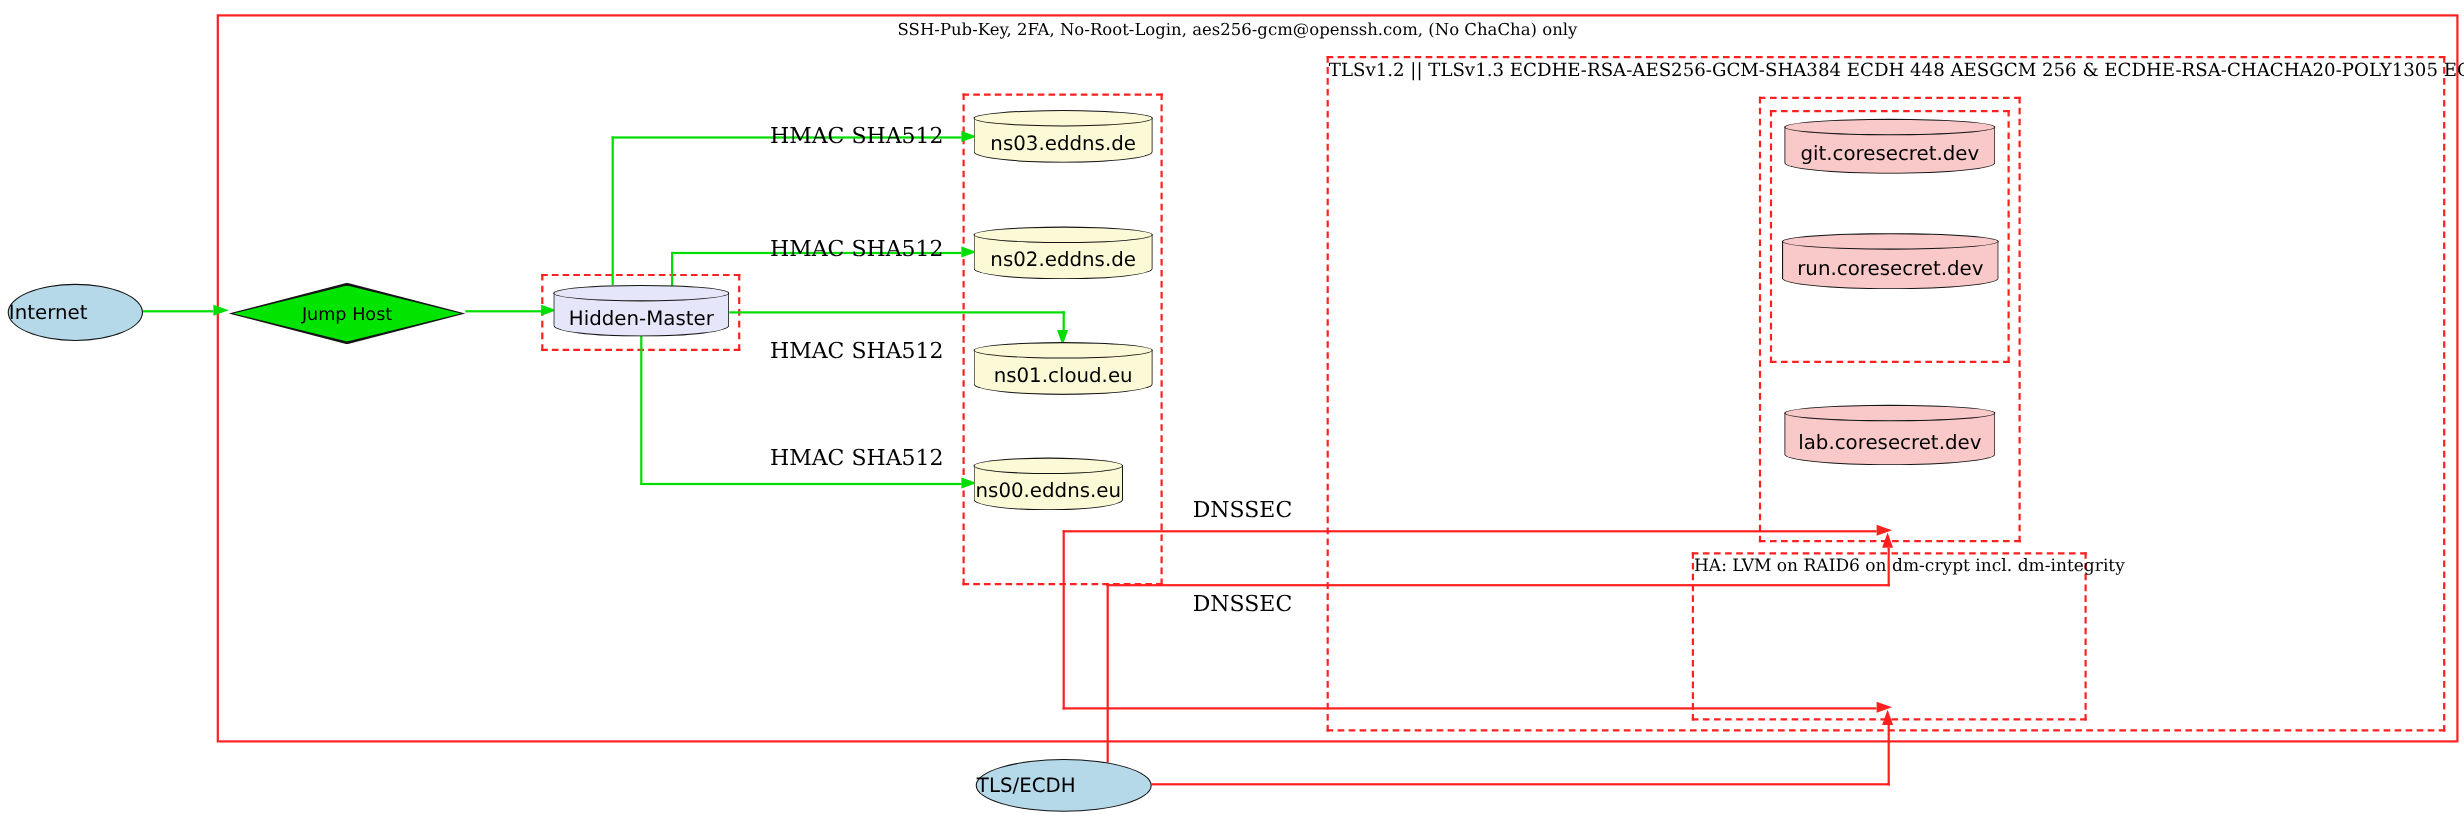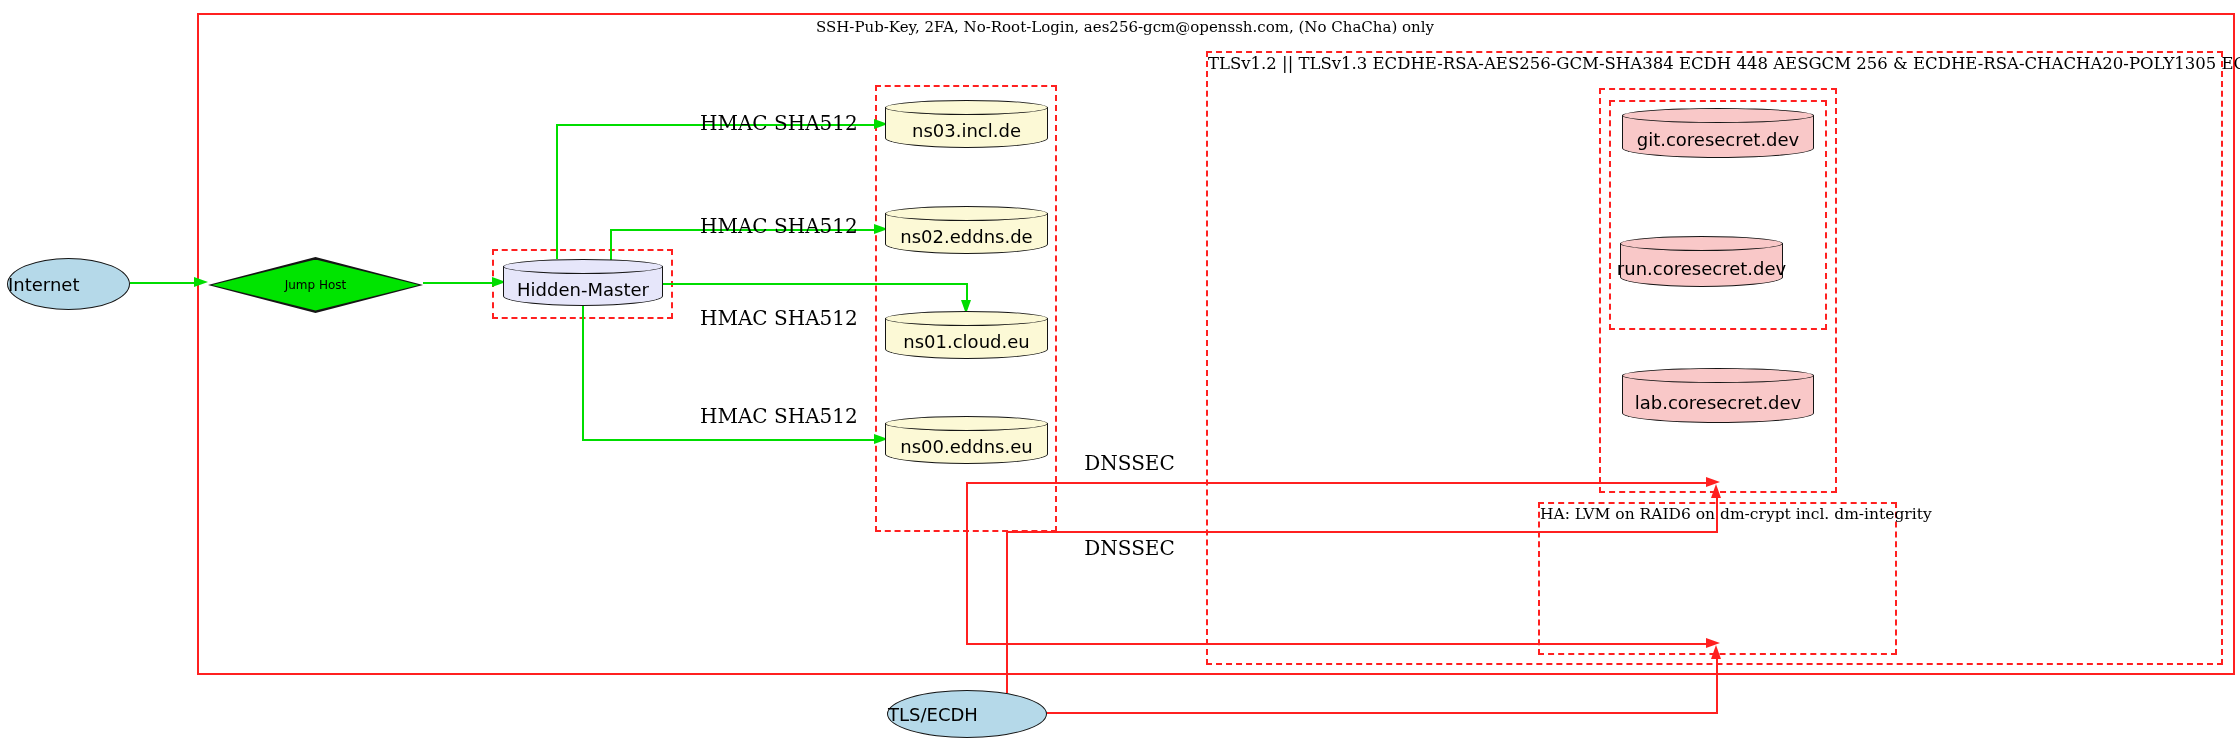--- a/index.html
+++ b/index.html
@@ -45,21 +45,21 @@
   .cyl-label {
     position: absolute; left: 0; right: 0; top: 13px; bottom: 0;
     display: flex; align-items: center; justify-content: center; font-size: 18px;
     z-index: 2; white-space: nowrap;
   }
   .diamond-border { position: absolute; inset: 0; background: #151515;
     clip-path: polygon(50% 0, 100% 50%, 50% 100%, 0 50%); }
   .diamond-fill { position: absolute; inset: 2.5px 4px; background: var(--f);
     clip-path: polygon(50% 0, 100% 50%, 50% 100%, 0 50%); }
   .diamond-label { position: absolute; inset: 0; display: flex; align-items: center;
-    justify-content: center; font-size: 12px; z-index: 2; }
+    justify-content: center; font-size: 16px; z-index: 2; }
   
   .elabel {
     position: absolute; font-family: "DejaVu Serif", "Liberation Serif", serif;
     font-size: 20px; text-align: center; z-index: 5; white-space: nowrap;
   }
   .clabel {
     position: absolute; font-family: "DejaVu Serif", "Liberation Serif", serif;
     text-align: left; z-index: 5; white-space: nowrap;
   }
 </style>
@@ -137,48 +137,48 @@
 
   <div class="node" style="left: 503px; top: 259px; width: 160px; height: 47px; --f: #e6e6fa;">
     <div class="cyl-body"></div>
     <div class="cyl-cap"></div>
     <div class="cyl-label">Hidden-Master</div>
   </div>
 
   <div class="node" style="left: 885px; top: 100px; width: 163px; height: 48px; --f: #fcf9d6;">
     <div class="cyl-body"></div>
     <div class="cyl-cap"></div>
-    <div class="cyl-label">ns03.incl.de</div>
+    <div class="cyl-label">ns03.eddns.de</div>
   </div>
 
   <div class="node" style="left: 885px; top: 206px; width: 163px; height: 48px; --f: #fcf9d6;">
     <div class="cyl-body"></div>
     <div class="cyl-cap"></div>
     <div class="cyl-label">ns02.eddns.de</div>
   </div>
 
   <div class="node" style="left: 885px; top: 311px; width: 163px; height: 48px; --f: #fcf9d6;">
     <div class="cyl-body"></div>
     <div class="cyl-cap"></div>
     <div class="cyl-label">ns01.cloud.eu</div>
   </div>
 
-  <div class="node" style="left: 885px; top: 416px; width: 163px; height: 48px; padding-left: 35px; --f: #fcf9d6;">
+  <div class="node" style="left: 885px; top: 416px; width: 136px; height: 48px; padding-left: 35px; --f: #fcf9d6;">
     <div class="cyl-body"></div>
     <div class="cyl-cap"></div>
     <div class="cyl-label">ns00.eddns.eu</div>
   </div>
 
   <div class="node" style="left: 1622px; top: 108px; width: 192px; height: 50px; --f: #f9c8c8;">
     <div class="cyl-body"></div>
     <div class="cyl-cap"></div>
     <div class="cyl-label">git.coresecret.dev</div>
   </div>
 
-  <div class="node" style="left: 1620px; top: 212px; width: 163px; height: 51px; margin-top: 24px; --f: #f9c8c8;">
+  <div class="node" style="left: 1620px; top: 212px; width: 197px; height: 51px; --f: #f9c8c8;">
     <div class="cyl-body"></div>
     <div class="cyl-cap"></div>
     <div class="cyl-label">run.coresecret.dev</div>
   </div>
 
   <div class="node" style="left: 1622px; top: 368px; width: 192px; height: 55px; --f: #f9c8c8;">
     <div class="cyl-body"></div>
     <div class="cyl-cap"></div>
     <div class="cyl-label">lab.coresecret.dev</div>
   </div>

